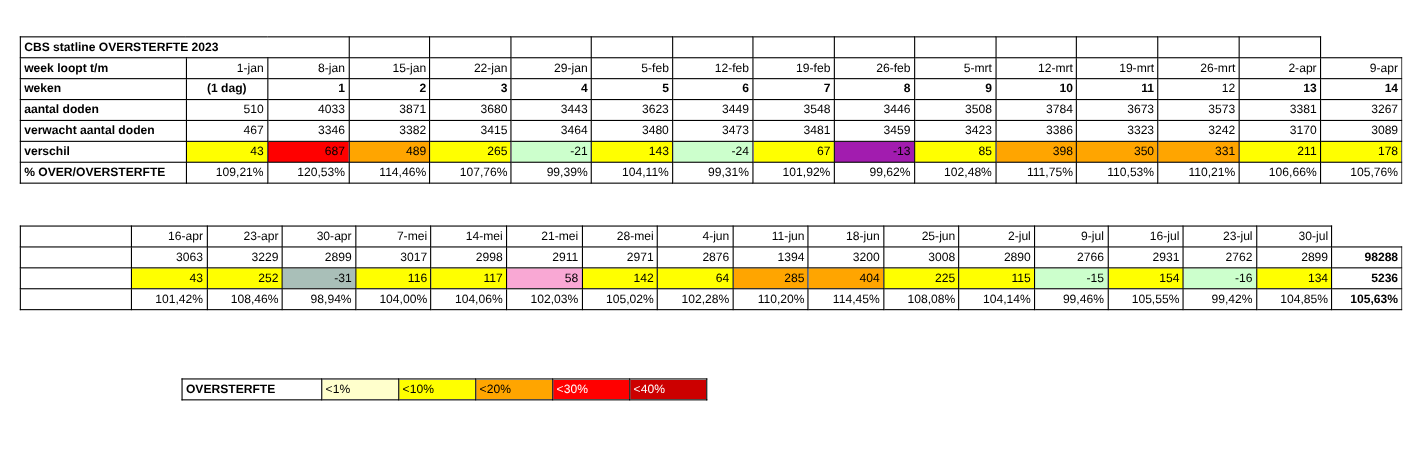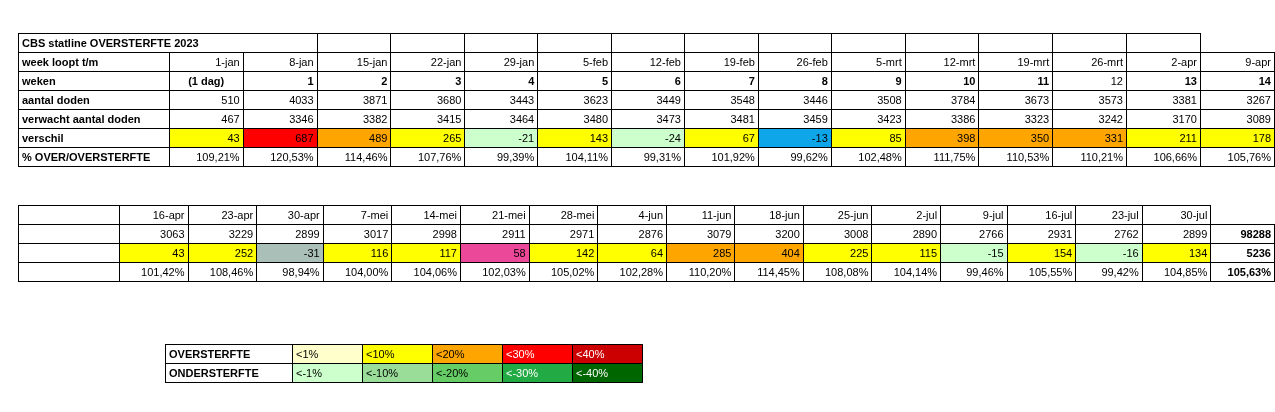--- a/index.html
+++ b/index.html
@@ -118,21 +118,21 @@
       <tr id="r1-diff">
         <td class="c-lbl lbl">verschil</td>
       <td class="c-d num" style="background: rgb(255, 255, 0);">43</td>
           <td class="c-d num" style="background: rgb(255, 0, 0);">687</td>
           <td class="c-d num" style="background: rgb(255, 165, 0);">489</td>
           <td class="c-d num" style="background: rgb(255, 255, 0);">265</td>
           <td class="c-d num" style="background: rgb(204, 255, 204); margin-top: 20px;">-21</td>
           <td class="c-d num" style="background: rgb(255, 255, 0);">143</td>
           <td class="c-d num" style="background: rgb(204, 255, 204);">-24</td>
           <td class="c-d num" style="background: rgb(255, 255, 0);">67</td>
-          <td class="c-d num" style="background: #0ea5e9; text-align: right;">-13</td>
+          <td class="c-d num" style="background: #a21caf; text-align: right;">-13</td>
           <td class="c-d num" style="background: rgb(255, 255, 0);">85</td>
           <td class="c-d num" style="background: rgb(255, 165, 0);">398</td>
           <td class="c-d num" style="background: rgb(255, 165, 0);">350</td>
           <td class="c-d num" style="background: rgb(255, 165, 0);">331</td>
           <td class="c-d num" style="background: rgb(255, 255, 0);">211</td>
           <td class="c-d num" style="background: rgb(255, 255, 0);">178</td>
         </tr>
       <tr id="r1-pct">
         <td class="c-lbl lbl">% OVER/OVERSTERFTE</td>
       <td class="c-d num">109,21%</td>
@@ -178,38 +178,38 @@
       <tr id="r2-deaths">
         <td class="c-lbl"></td>
       <td class="c-d num">3063</td>
           <td class="c-d num">3229</td>
           <td class="c-d num">2899</td>
           <td class="c-d num">3017</td>
           <td class="c-d num">2998</td>
           <td class="c-d num">2911</td>
           <td class="c-d num">2971</td>
           <td class="c-d num">2876</td>
-          <td class="c-d num">3079</td>
+          <td class="c-d num">1394</td>
           <td class="c-d num">3200</td>
           <td class="c-d num">3008</td>
           <td class="c-d num">2890</td>
           <td class="c-d num">2766</td>
           <td class="c-d num">2931</td>
           <td class="c-d num">2762</td>
           <td class="c-d num">2899</td>
           <td class="c-som num bold">98288</td>
         </tr>
       <tr id="r2-diff">
         <td class="c-lbl"></td>
       <td class="c-d num" style="background: rgb(255, 255, 0);">43</td>
           <td class="c-d num" style="background: rgb(255, 255, 0);">252</td>
           <td class="c-d num" style="background: rgb(169, 191, 184);">-31</td>
           <td class="c-d num" style="background: rgb(255, 255, 0);">116</td>
           <td class="c-d num" style="background: rgb(255, 255, 0);">117</td>
-          <td class="c-d num" style="background: #ec4899;">58</td>
+          <td class="c-d num" style="background: #f9a8d4;">58</td>
           <td class="c-d num" style="background: rgb(255, 255, 0);">142</td>
           <td class="c-d num" style="background: rgb(255, 255, 0);">64</td>
           <td class="c-d num" style="background: rgb(255, 165, 0);">285</td>
           <td class="c-d num" style="background: rgb(255, 165, 0);">404</td>
           <td class="c-d num" style="background: rgb(255, 255, 0);">225</td>
           <td class="c-d num" style="background: rgb(255, 255, 0);">115</td>
           <td class="c-d num" style="background: rgb(204, 255, 204);">-15</td>
           <td class="c-d num" style="background: rgb(255, 255, 0);">154</td>
           <td class="c-d num" style="background: rgb(204, 255, 204);">-16</td>
           <td class="c-d num" style="background: rgb(255, 255, 0);">134</td>
@@ -241,24 +241,16 @@
   <table id="t3">
     <tbody>
       <tr id="leg-over">
         <td class="legendlbl">OVERSTERFTE</td>
       <td class="legcell" style="background: rgb(255, 255, 204); color: rgb(0, 0, 0);">&lt;1%</td>
           <td class="legcell" style="background: rgb(255, 255, 0); color: rgb(0, 0, 0);">&lt;10%</td>
           <td class="legcell" style="background: rgb(255, 165, 0); color: rgb(0, 0, 0);">&lt;20%</td>
           <td class="legcell" style="background: rgb(255, 0, 0); color: rgb(255, 255, 255);">&lt;30%</td>
           <td class="legcell" style="background: rgb(204, 0, 0); color: rgb(255, 255, 255);">&lt;40%</td>
         </tr>
-      <tr id="leg-under">
-        <td class="legendlbl">ONDERSTERFTE</td>
-      <td class="legcell" style="background: rgb(204, 255, 204); color: rgb(0, 0, 0);">&lt;-1%</td>
-          <td class="legcell" style="background: rgb(153, 221, 153); color: rgb(0, 0, 0);">&lt;-10%</td>
-          <td class="legcell" style="background: rgb(102, 204, 102); color: rgb(0, 0, 0);">&lt;-20%</td>
-          <td class="legcell" style="background: rgb(34, 170, 68); color: rgb(255, 255, 255);">&lt;-30%</td>
-          <td class="legcell" style="background: rgb(0, 102, 0); color: rgb(255, 255, 255);">&lt;-40%</td>
-        </tr>
     </tbody>
   </table>
 
 </div>
 
 </body></html>

